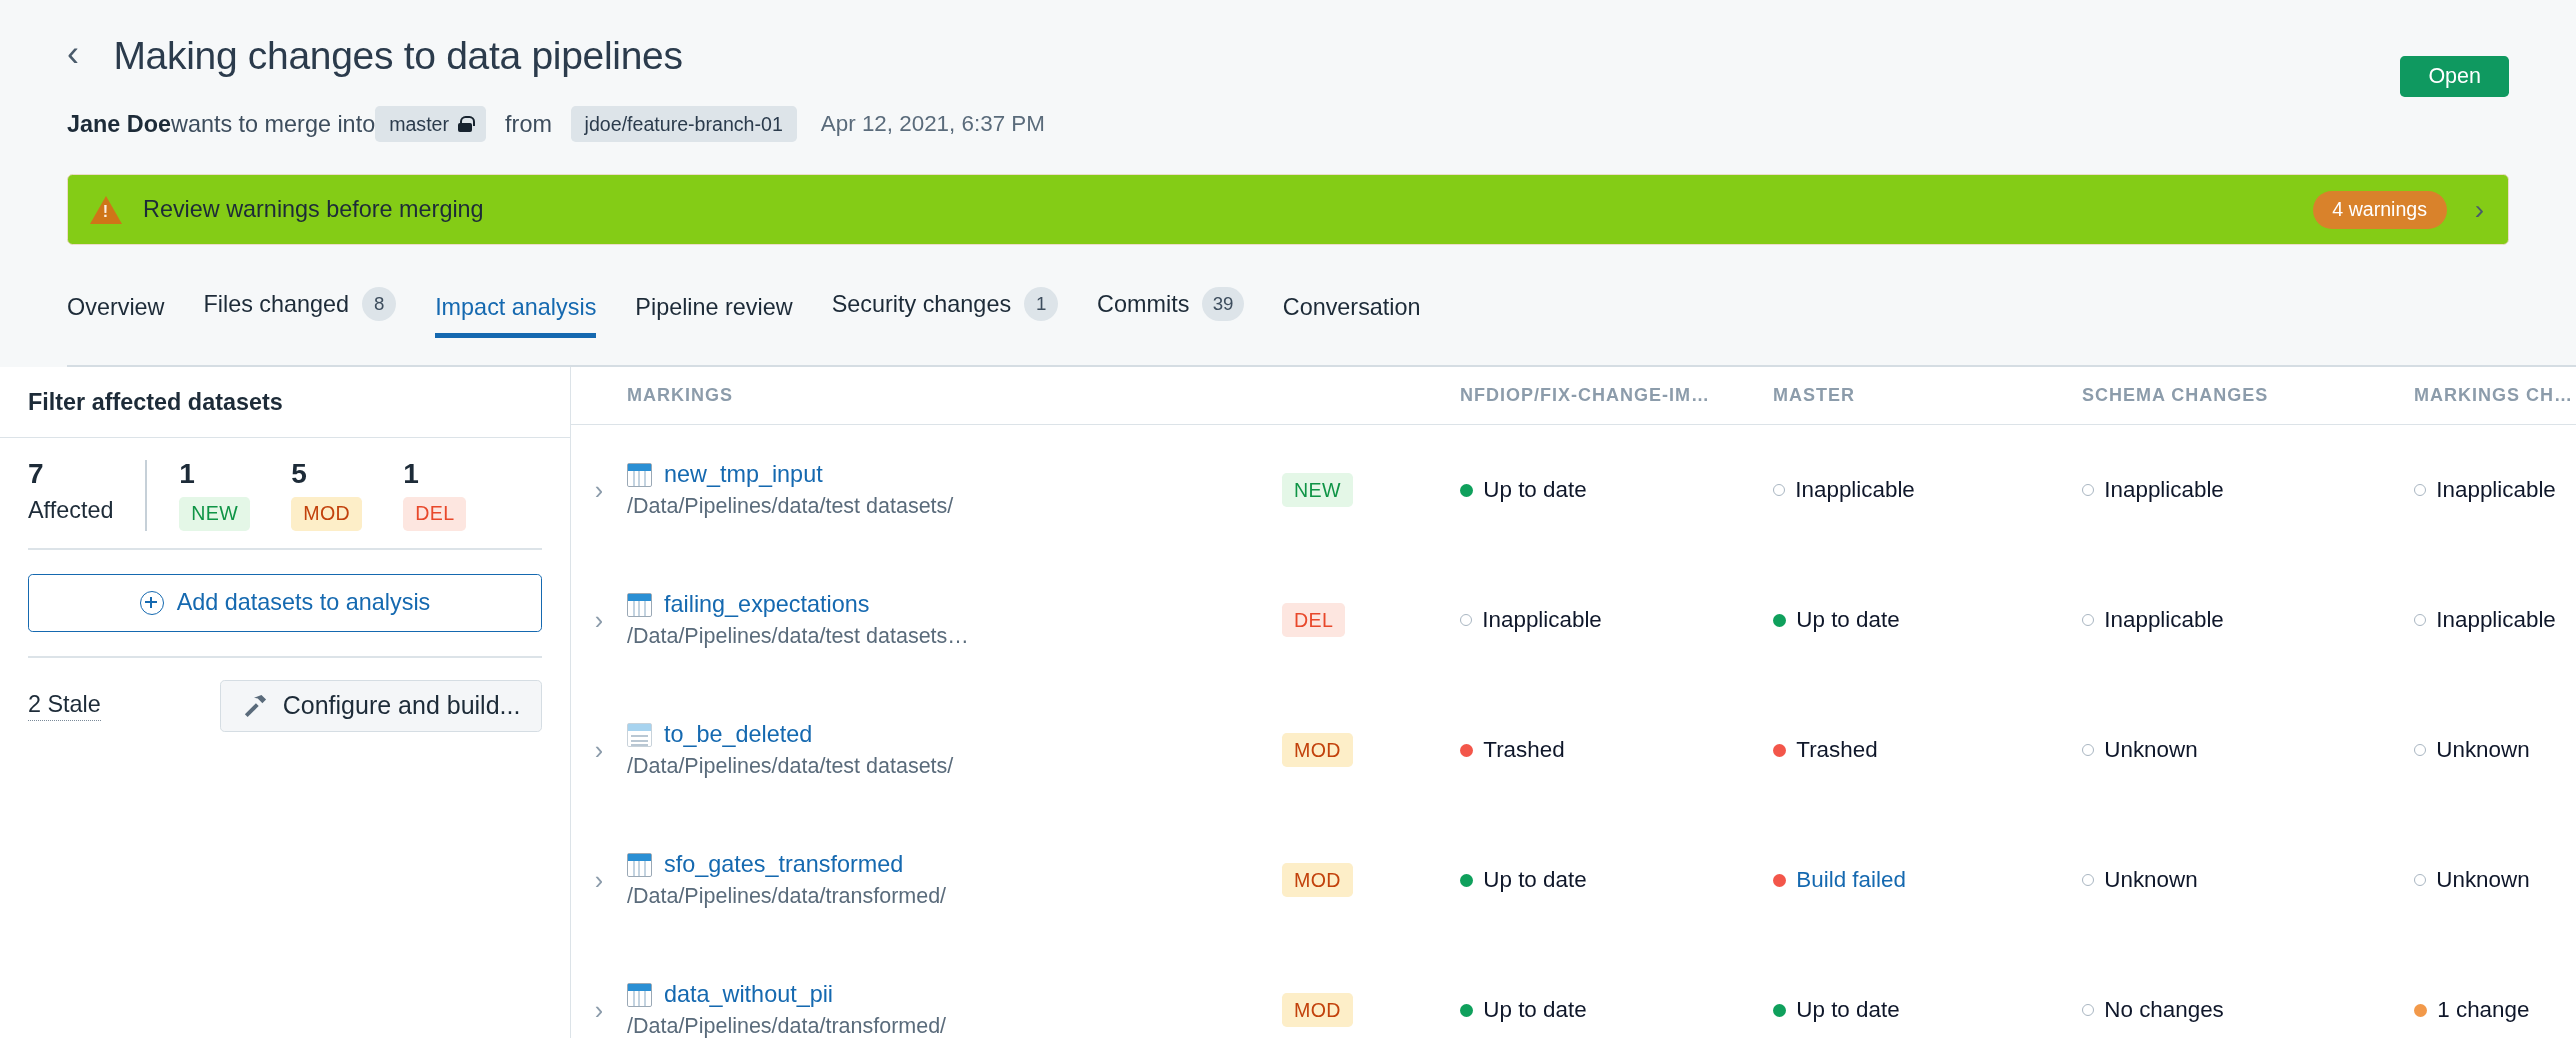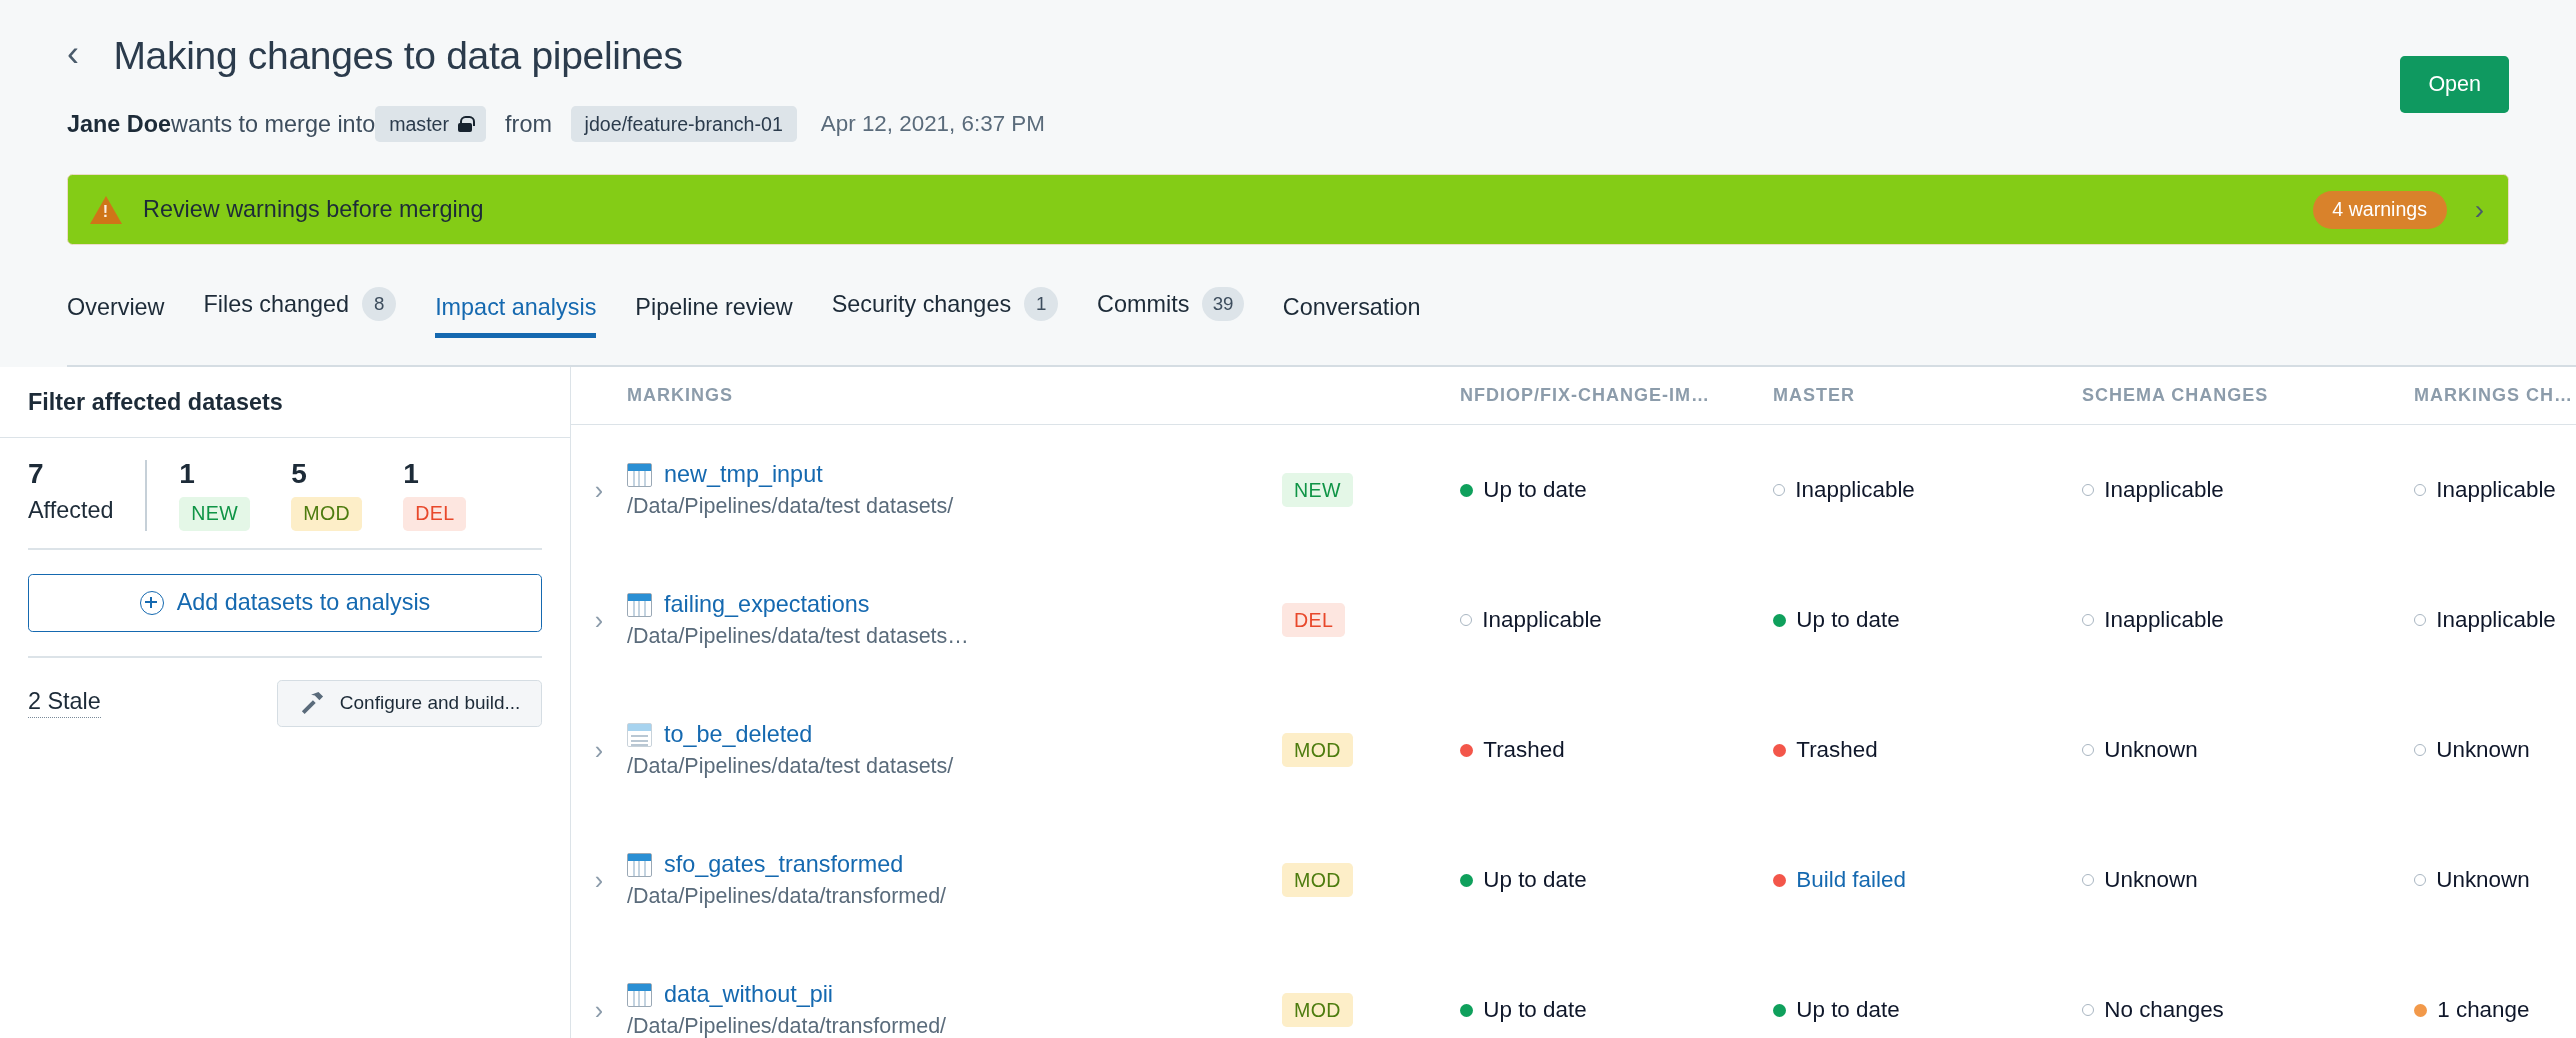--- a/index.html
+++ b/index.html
@@ -25,21 +25,21 @@
     font-weight: 400; margin-top: -3.7px;
   }
   .page-title {
     font-size: 39px; font-weight: 400; color: #2b3b4c;
     letter-spacing: -0.3px; margin-left: 9.4px;
   }
   .open-btn {
     position: absolute; right: 67px; top: 56px;
     background: #0f9960; color: #ffffff;
     font-size: 21.5px; font-weight: 400;
-    padding: 16px 28px; border: none; border-radius: 4.7px;
+    padding: 8px 28px; border: none; border-radius: 4.7px;
     cursor: pointer; font-family: "Liberation Sans", sans-serif;
   }
 
   .merge-row {
     display: flex; align-items: center; gap: 0;
     margin-top: 28px; font-size: 23.4px; color: #3d4d5d;
   }
   .merge-author { font-weight: bold; color: #1d2b38; }
   .merge-text { color: #3d4d5d; }
   .branch-pill {
@@ -121,21 +121,21 @@
   .stat-num { font-size: 28px; font-weight: bold; color: #1d2b38; line-height: 1; }
   .stat-lbl { font-size: 23.4px; color: #1d2b38; }
   .stat-div { width: 1.9px; background: #c6d0d8; margin: 0 32px; }
   .stat-chips { display: flex; gap: 41px; }
   .chip {
     display: inline-flex; align-items: center; justify-content: center;
     font-size: 19.6px; font-weight: 500; border-radius: 4.7px;
     padding: 5.6px 12px; letter-spacing: 0.4px; align-self: flex-start;
   }
   .chip-new { background: #e4f7e7; color: #0f9446; }
-  .chip-mod { background: #fdeec8; color: #4d7c0f; }
+  .chip-mod { background: #fdeec8; color: #c2410c; }
   .chip-del { background: #fde6e0; color: #e8482b; }
 
   .sidebar-sep { height: 1.9px; background: #dce3e8; margin: 0 28px; }
   .add-btn {
     display: flex; align-items: center; justify-content: center; gap: 13px;
     margin: 24px 28px; height: 58px;
     border: 1.9px solid #1569b0; border-radius: 4.7px; background: #ffffff;
     color: #1569b0; font-size: 23.4px; cursor: pointer;
     font-family: "Liberation Sans", sans-serif;
   }
@@ -153,21 +153,21 @@
     display: flex; align-items: center; justify-content: space-between;
     padding: 22.4px 28px 0 28px;
   }
   .stale-link {
     font-size: 23.4px; color: #1d2b38; cursor: pointer;
     border-bottom: 1.9px dotted #7a8a99; padding-bottom: 1.9px;
   }
   .build-btn {
     display: inline-flex; align-items: center; gap: 15px;
     background: #f4f6f8; border: 1.9px solid #d5dde3; border-radius: 4.7px;
-    padding: 10.3px 20.6px; font-size: 19px; color: #1d2b38; cursor: pointer;
+    padding: 10.3px 20.6px; font-size: 25px; color: #1d2b38; cursor: pointer;
     font-family: "Liberation Sans", sans-serif;
   }
 
   
   .table-wrap { flex: 1; background: #ffffff; overflow: hidden; }
   .thead {
     display: flex; align-items: center; height: 58px;
     border-bottom: 1.9px solid #dce3e8; padding-left: 56px;
   }
   .th {

